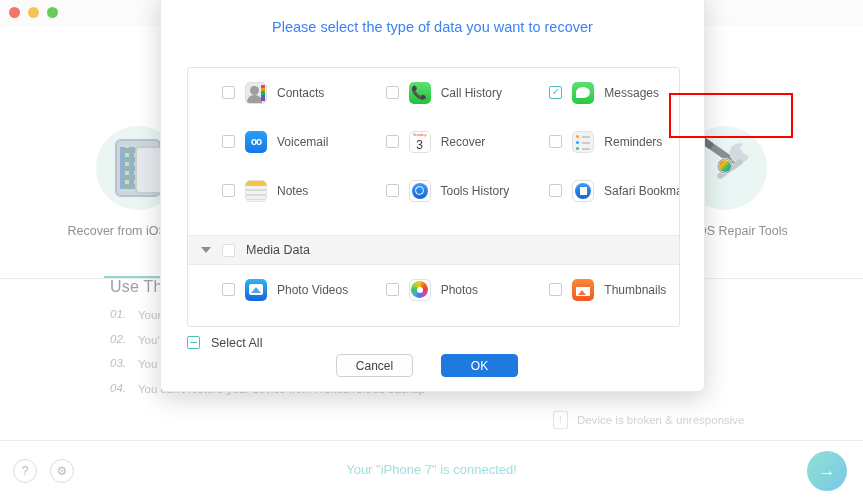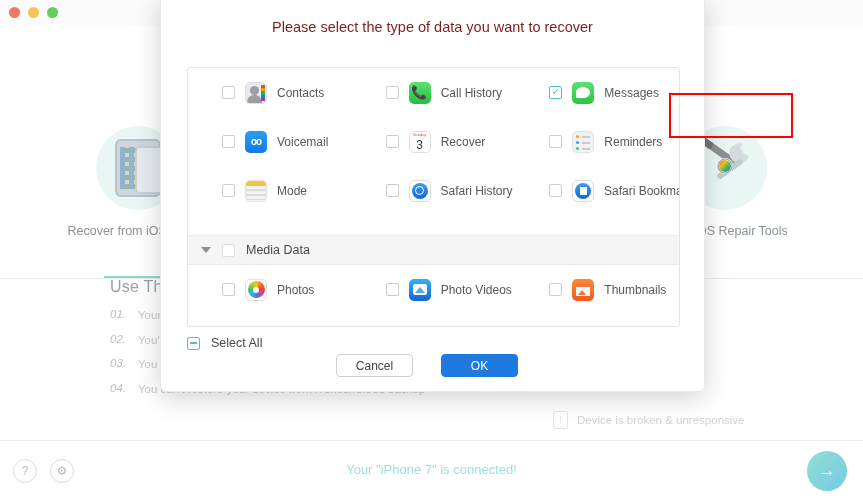--- a/index.html
+++ b/index.html
@@ -131,21 +131,21 @@
     position: absolute; left: 160px; top: -6px;
     width: 545px; height: 398px;
     background: #ffffff;
     border-radius: 6px;
     box-shadow: 0 6px 26px rgba(0,0,0,.18);
     border: 1px solid #e8e8e8;
     z-index: 50;
   }
   .dialog-title {
     position: absolute; left: 0; right: 0; top: 24px;
-    text-align: center; font-size: 14.5px; color: #7f1d1d;
+    text-align: center; font-size: 14.5px; color: #3b82f6;
   }
 
   .list-panel {
     position: absolute; left: 26px; top: 72px;
     width: 493px; height: 260px;
     border: 1px solid #e4e4e4; border-radius: 3px;
     background: #fff; overflow: hidden;
   }
 
   .group-header {
@@ -240,21 +240,21 @@
   .redbox {
     position: absolute; left: 508px; top: 98px;
     width: 124px; height: 45px;
     border: 2px solid #ff0000;
     z-index: 60; pointer-events: none;
   }
 
   
   .select-all {
     position: absolute; left: 26px; top: 341px;
-    display: flex; align-items: center; gap: 11px;
+    display: flex; align-items: flex-start; gap: 11px;
     font-size: 12.5px; color: #45494c;
   }
   .dlg-btn {
     position: absolute; top: 359px; height: 23px;
     border-radius: 4px; font-size: 12px;
     display: flex; align-items: center; justify-content: center;
   }
   #cancel-button {
     left: 175px; width: 77px;
     border: 1px solid #cfd2d5; background: #fefefe; color: #3f4447;
@@ -426,30 +426,30 @@
 
         <div class="row">
           <div class="cell">
             <span class="cbox"></span>
             <span class="appicon ic-notes">
               <span class="band"></span>
                 <span class="ln"></span>
                 <span class="ln"></span>
                 <span class="ln"></span>
             </span>
-            <span class="label">Mode</span>
+            <span class="label">Notes</span>
           </div>
           <div class="cell">
             <span class="cbox"></span>
             <span class="appicon ic-safari">
                 <span class="globe">
                   <span class="needle"></span>
                 </span>
               </span>
-            <span class="label">Safari History</span>
+            <span class="label">Tools History</span>
           </div>
           <div class="cell">
             <span class="cbox"></span>
             <span class="appicon ic-bookmark">
                 <span class="globe">
                   <span class="bk"></span>
                 </span>
               </span>
             <span class="label">Safari Bookmarks</span>
           </div>
@@ -459,31 +459,31 @@
       <div class="group-header second">
         <span class="caret"></span>
         <span class="cbox light"></span>
         <span>Media Data</span>
       </div>
 
       <div class="rows">
         <div class="row">
           <div class="cell">
             <span class="cbox"></span>
+            <span class="appicon ic-photovideo">
+                <span class="frame"></span>
+              </span>
+            <span class="label">Photo Videos</span>
+          </div>
+          <div class="cell">
+            <span class="cbox"></span>
             <span class="appicon ic-photos">
                 <span class="flower"></span>
               </span>
             <span class="label">Photos</span>
-          </div>
-          <div class="cell">
-            <span class="cbox"></span>
-            <span class="appicon ic-photovideo">
-                <span class="frame"></span>
-              </span>
-            <span class="label">Photo Videos</span>
           </div>
           <div class="cell">
             <span class="cbox"></span>
             <span class="appicon ic-thumbs">
                 <span class="frame"></span>
               </span>
             <span class="label">Thumbnails</span>
           </div>
         </div>
       </div>

